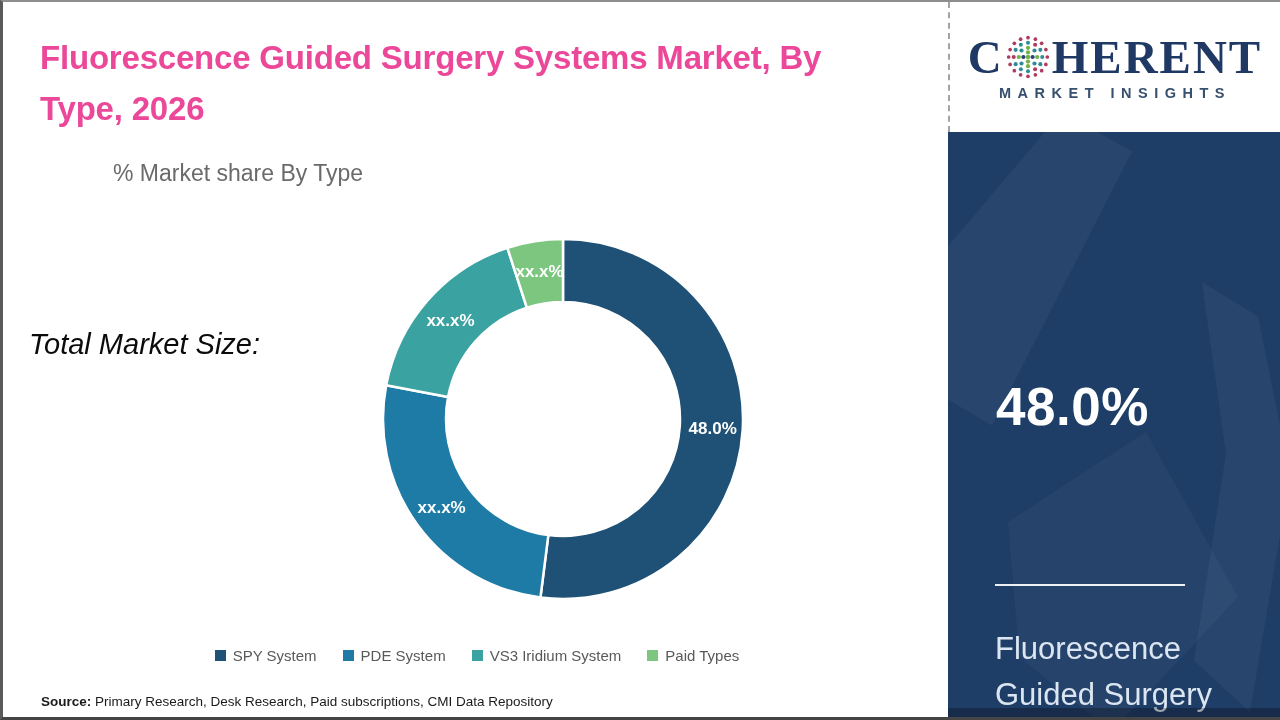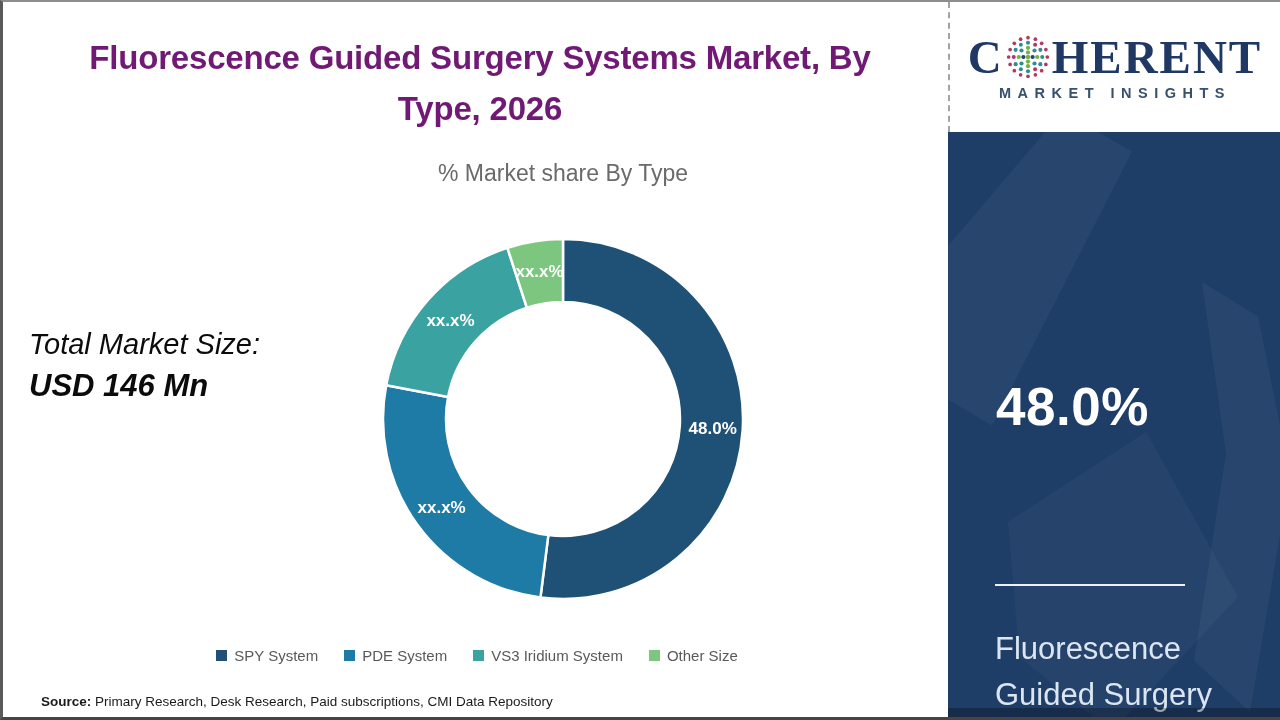--- a/index.html
+++ b/index.html
@@ -5,24 +5,24 @@
   * { margin:0; padding:0; box-sizing:border-box; }
   html,body { width:1280px; height:720px; background:#fff; overflow:hidden;
               font-family:"Liberation Sans", sans-serif; }
   .canvas { position:relative; width:1280px; height:720px; background:#ffffff;
             border-top:2px solid #8d8d8d; border-left:3px solid #5a5a5a;
             border-bottom:3px solid #454545; overflow:hidden; }
 
   
   .main { position:absolute; left:0; top:0; width:948px; height:715px; }
   .page-title { position:absolute; left:37px; top:30px; width:880px;
-                font-size:33px; font-weight:bold; color:#701a75;
-                line-height:1.55; white-space:pre-line; letter-spacing:-0.2px;text-align:center; }
+                font-size:33px; font-weight:bold; color:#ec4899;
+                line-height:1.55; white-space:pre-line; letter-spacing:-0.2px; }
   .chart-subtitle { position:absolute; left:110px; top:158px; width:900px;
-                    text-align:center; font-size:23px; color:#6a6a6a; }
+                    font-size:23px; color:#6a6a6a; }
   .donut-wrap { position:absolute; left:378px; top:235px; width:364px; height:364px; }
   .donut-wrap svg { display:block; }
   .total-block { position:absolute; left:26px; top:324px; color:#0b0b0b;font-style:italic; }
   .total-label { font-size:29px; font-weight:400; line-height:1.3; }
   .total-value { font-size:31px; font-weight:bold; line-height:1.3; margin-top:2px; }
   .legend { position:absolute; left:74px; top:645px; width:800px;
             display:flex; justify-content:center; align-items:center; gap:26px; }
   .legend-item { display:flex; align-items:center; gap:7px; }
   .legend-swatch { width:11px; height:11px; display:inline-block; }
   .legend-label { font-size:15px; color:#595959; }
@@ -84,39 +84,38 @@
           <text x="60.647450843757895" y="276.167787843871" text-anchor="middle" fill="#ffffff" font-size="17" font-weight="bold" font-family="&quot;Liberation Sans&quot;, sans-serif">xx.x%</text>
           <path d="M 5.188294868836039 148.27136337456963 A 180 180 0 0 1 126.37694101250942 10.809827066872373 L 145.8450116581311 70.72638759346704 A 117 117 0 0 0 67.07239166474342 160.07638619347026 Z" fill="#3AA2A1" stroke="#ffffff" stroke-width="2.5" stroke-linejoin="round"></path>
           <text x="69.483339555431" y="88.8032202014523" text-anchor="middle" fill="#ffffff" font-size="17" font-weight="bold" font-family="&quot;Liberation Sans&quot;, sans-serif">xx.x%</text>
           <path d="M 126.37694101250942 10.809827066872373 A 180 180 0 0 1 181.99999999999994 2 L 181.99999999999997 65 A 117 117 0 0 0 145.8450116581311 70.72638759346704 Z" fill="#7CC67F" stroke="#ffffff" stroke-width="2.5" stroke-linejoin="round"></path>
           <text x="158.53483024396533" y="39.84674891072936" text-anchor="middle" fill="#ffffff" font-size="17" font-weight="bold" font-family="&quot;Liberation Sans&quot;, sans-serif">xx.x%</text>
         </svg>
     </div>
 
     <div class="total-block">
       <div class="total-label">Total Market Size:</div>
-      <div class="total-value">USD 146 Mn</div>
     </div>
 
     <div class="legend" id="legend">
         <div class="legend-item">
           <span class="legend-swatch" style="background: rgb(30, 81, 117);"></span>
           <span class="legend-label">SPY System</span>
         </div>
         <div class="legend-item">
           <span class="legend-swatch" style="background: rgb(30, 123, 166);"></span>
           <span class="legend-label">PDE System</span>
         </div>
         <div class="legend-item">
           <span class="legend-swatch" style="background: rgb(58, 162, 161);"></span>
           <span class="legend-label">VS3 Iridium System</span>
         </div>
         <div class="legend-item">
           <span class="legend-swatch" style="background: rgb(124, 198, 127);"></span>
-          <span class="legend-label">Other Size</span>
+          <span class="legend-label">Paid Types</span>
         </div>
       </div>
 
     <div class="source-line">
       <b>Source:</b><span> Primary Research, Desk Research, Paid subscriptions, CMI Data Repository</span>
     </div>
   </div>
 
   <aside class="sidebar">
 

